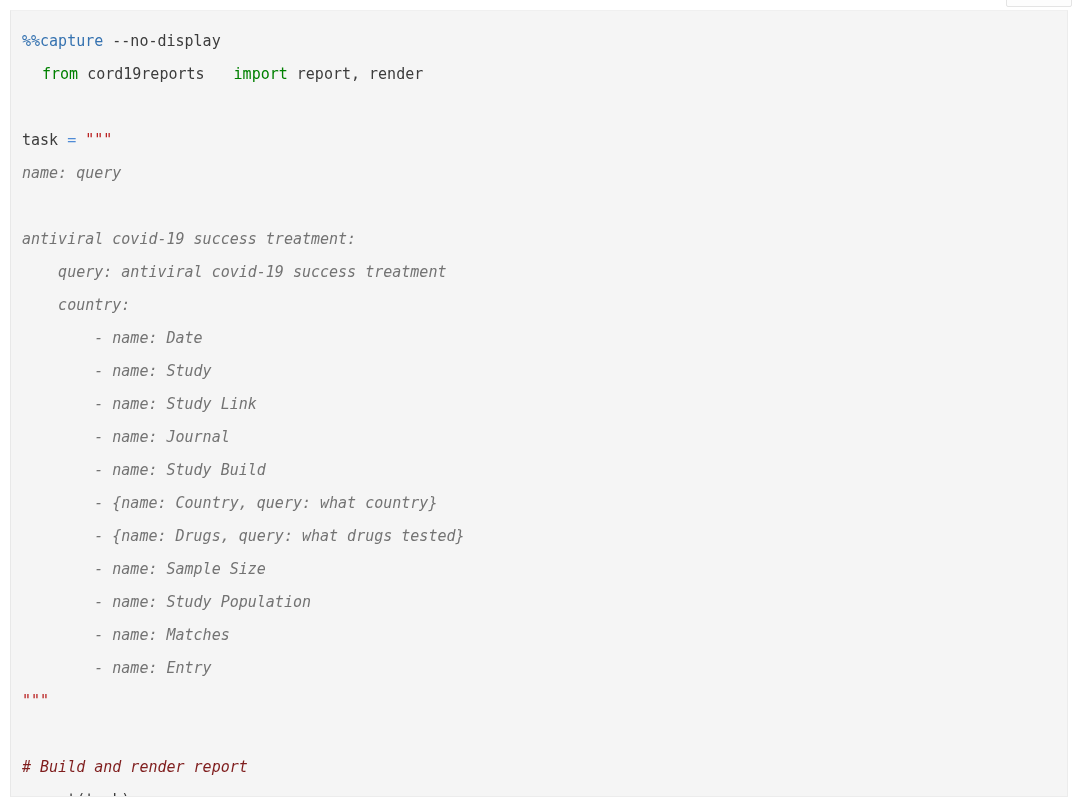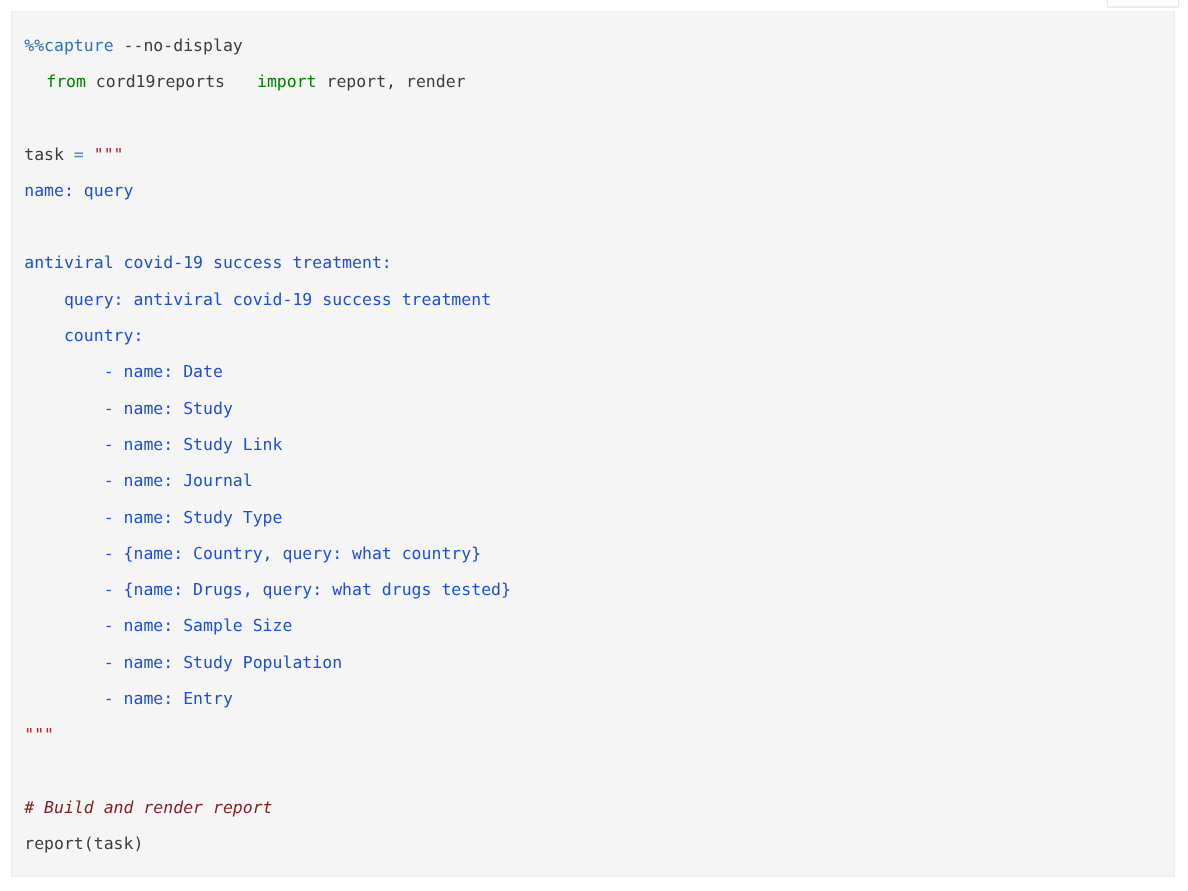--- a/index.html
+++ b/index.html
@@ -56,21 +56,21 @@
     white-space: pre;
     color: #3c3c3c;
     letter-spacing: 0px;
   }
 
   
   .tok-magic    { color: #3572b0; }
   .tok-keyword  { color: #008000; font-weight: normal; margin-left: 20px; }
   .tok-operator { color: #4f8bd6; }
   .tok-string   { color: #ba2121; }
-  .tok-yaml     { color: #1d4ed8; }
+  .tok-yaml     { color: #737373; font-style: italic; }
   .tok-comment  { color: #7f1d1d; font-style: italic; }
   .tok-plain    { color: #3c3c3c; }
 </style>
 </head>
 <body>
 
 <div id="toolbar-stub"></div>
 
 <div id="code-cell">
   <div id="code-area">
@@ -80,24 +80,25 @@
       <div class="code-line"><span class="tok-plain">task </span><span class="tok-operator">=</span><span class="tok-string"> """</span></div>
       <div class="code-line"><span class="tok-yaml">name: query</span></div>
       <div class="code-line"><span class="tok-plain"></span></div>
       <div class="code-line"><span class="tok-yaml">antiviral covid-19 success treatment:</span></div>
       <div class="code-line"><span class="tok-yaml">    query: antiviral covid-19 success treatment</span></div>
       <div class="code-line"><span class="tok-yaml">    country:</span></div>
       <div class="code-line"><span class="tok-yaml">        - name: Date</span></div>
       <div class="code-line"><span class="tok-yaml">        - name: Study</span></div>
       <div class="code-line"><span class="tok-yaml">        - name: Study Link</span></div>
       <div class="code-line"><span class="tok-yaml">        - name: Journal</span></div>
-      <div class="code-line"><span class="tok-yaml">        - name: Study Type</span></div>
+      <div class="code-line"><span class="tok-yaml">        - name: Study Build</span></div>
       <div class="code-line"><span class="tok-yaml">        - {name: Country, query: what country}</span></div>
       <div class="code-line"><span class="tok-yaml">        - {name: Drugs, query: what drugs tested}</span></div>
       <div class="code-line"><span class="tok-yaml">        - name: Sample Size</span></div>
       <div class="code-line"><span class="tok-yaml">        - name: Study Population</span></div>
+      <div class="code-line"><span class="tok-yaml">        - name: Matches</span></div>
       <div class="code-line"><span class="tok-yaml">        - name: Entry</span></div>
       <div class="code-line"><span class="tok-string">"""</span></div>
       <div class="code-line"><span class="tok-plain"></span></div>
       <div class="code-line"><span class="tok-comment"># Build and render report</span></div>
       <div class="code-line"><span class="tok-plain">report(task)</span></div>
     </div>
 </div>
 
 </body></html>

